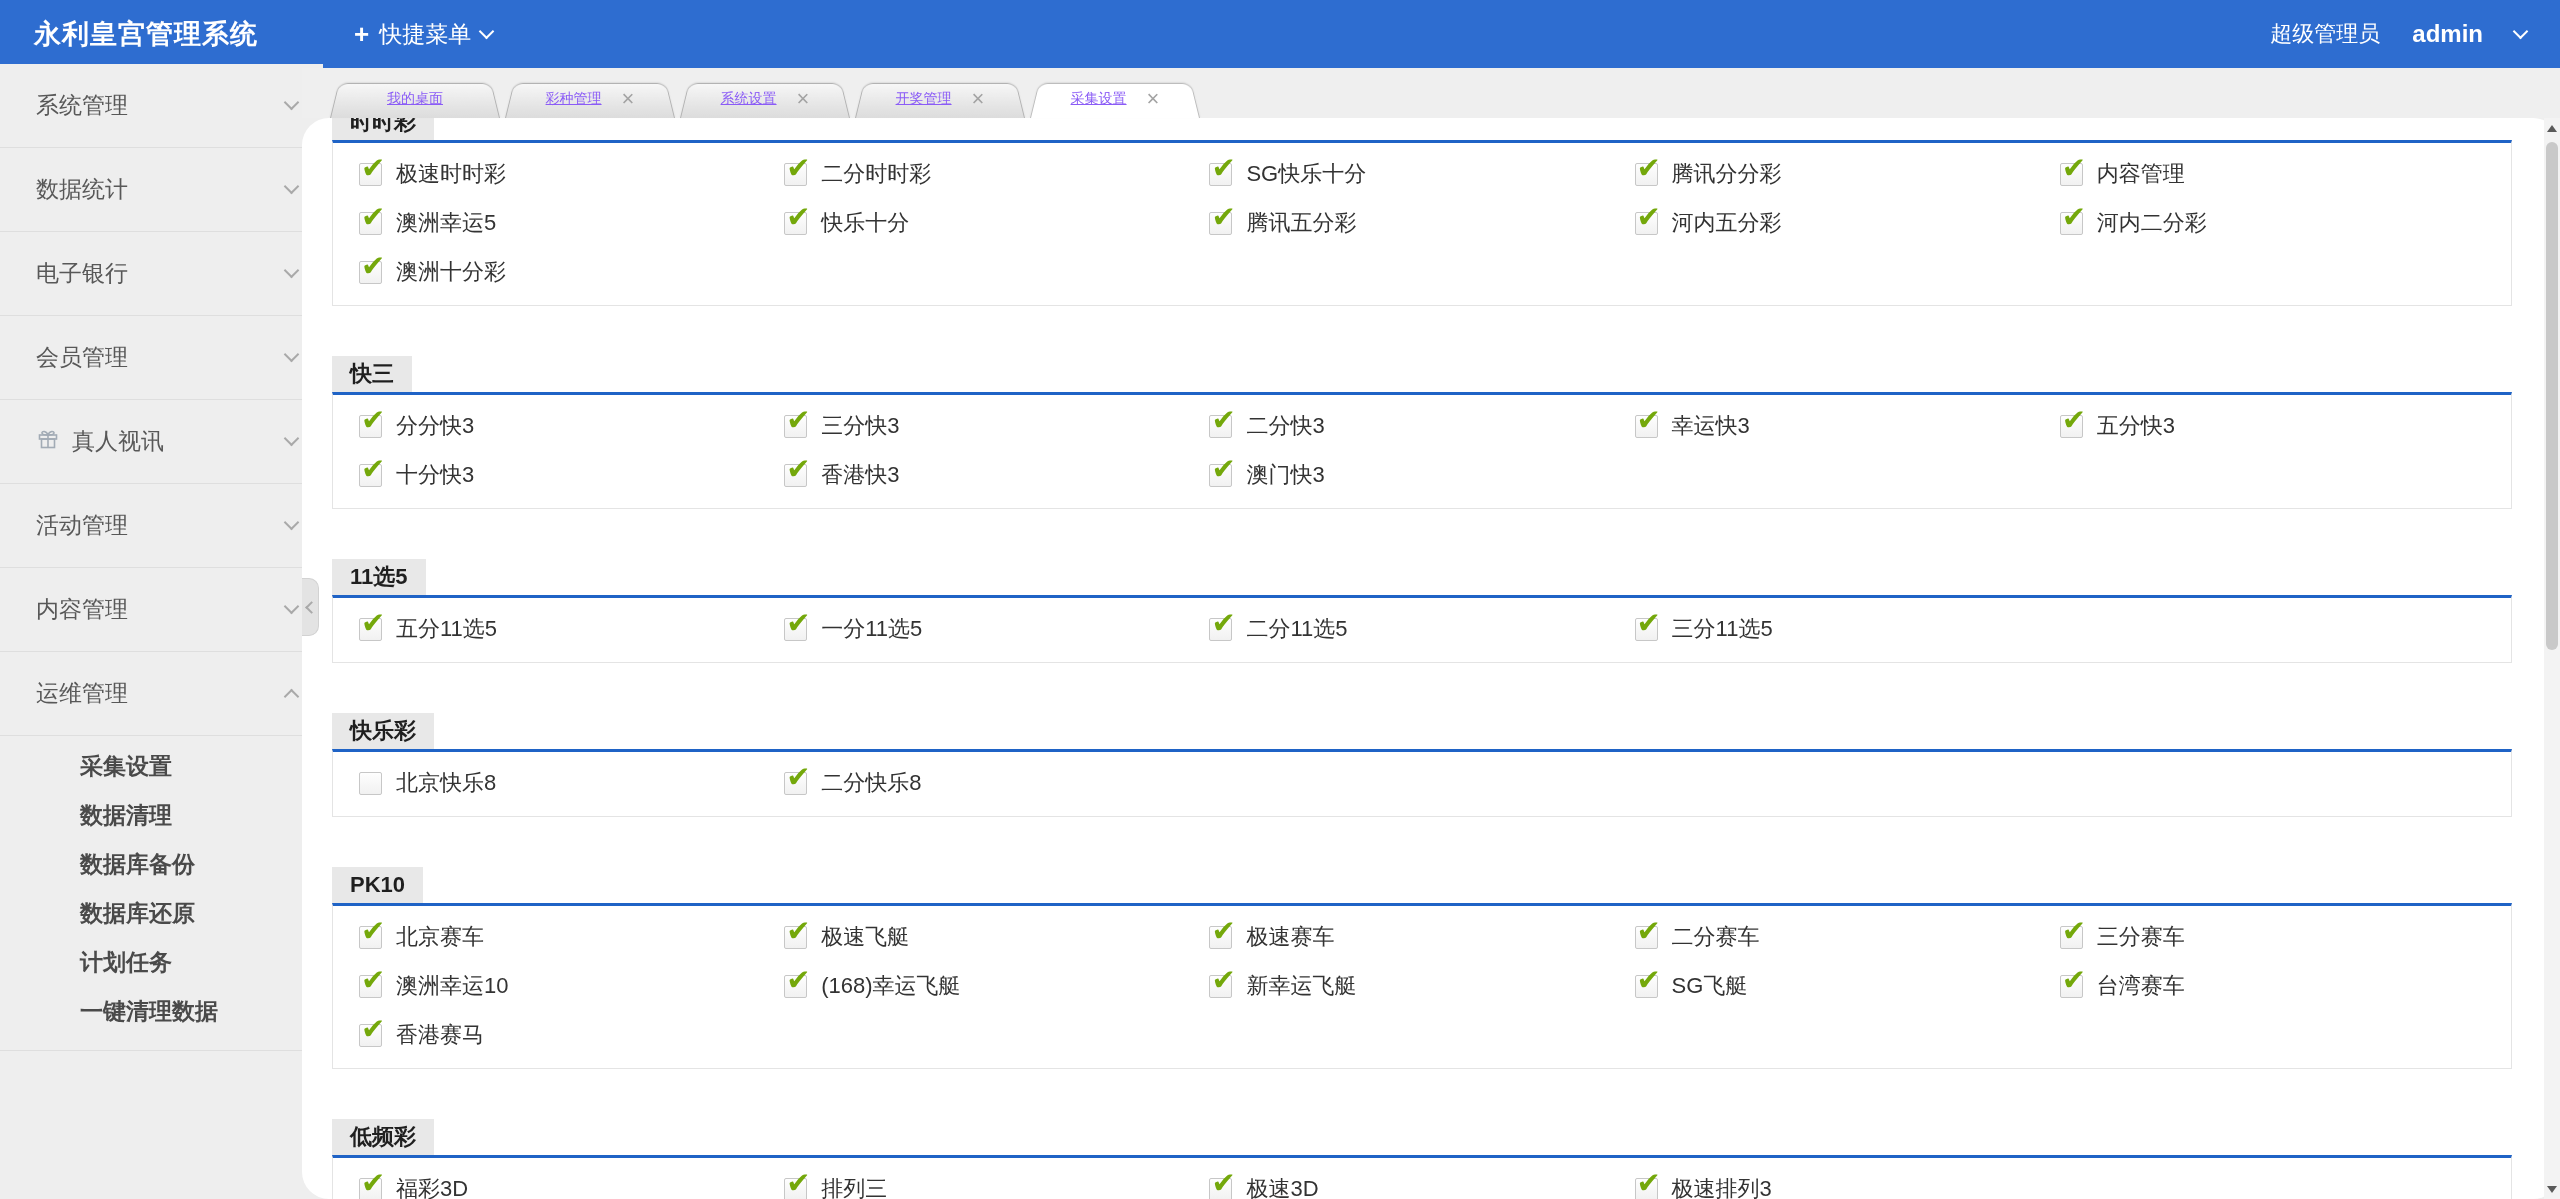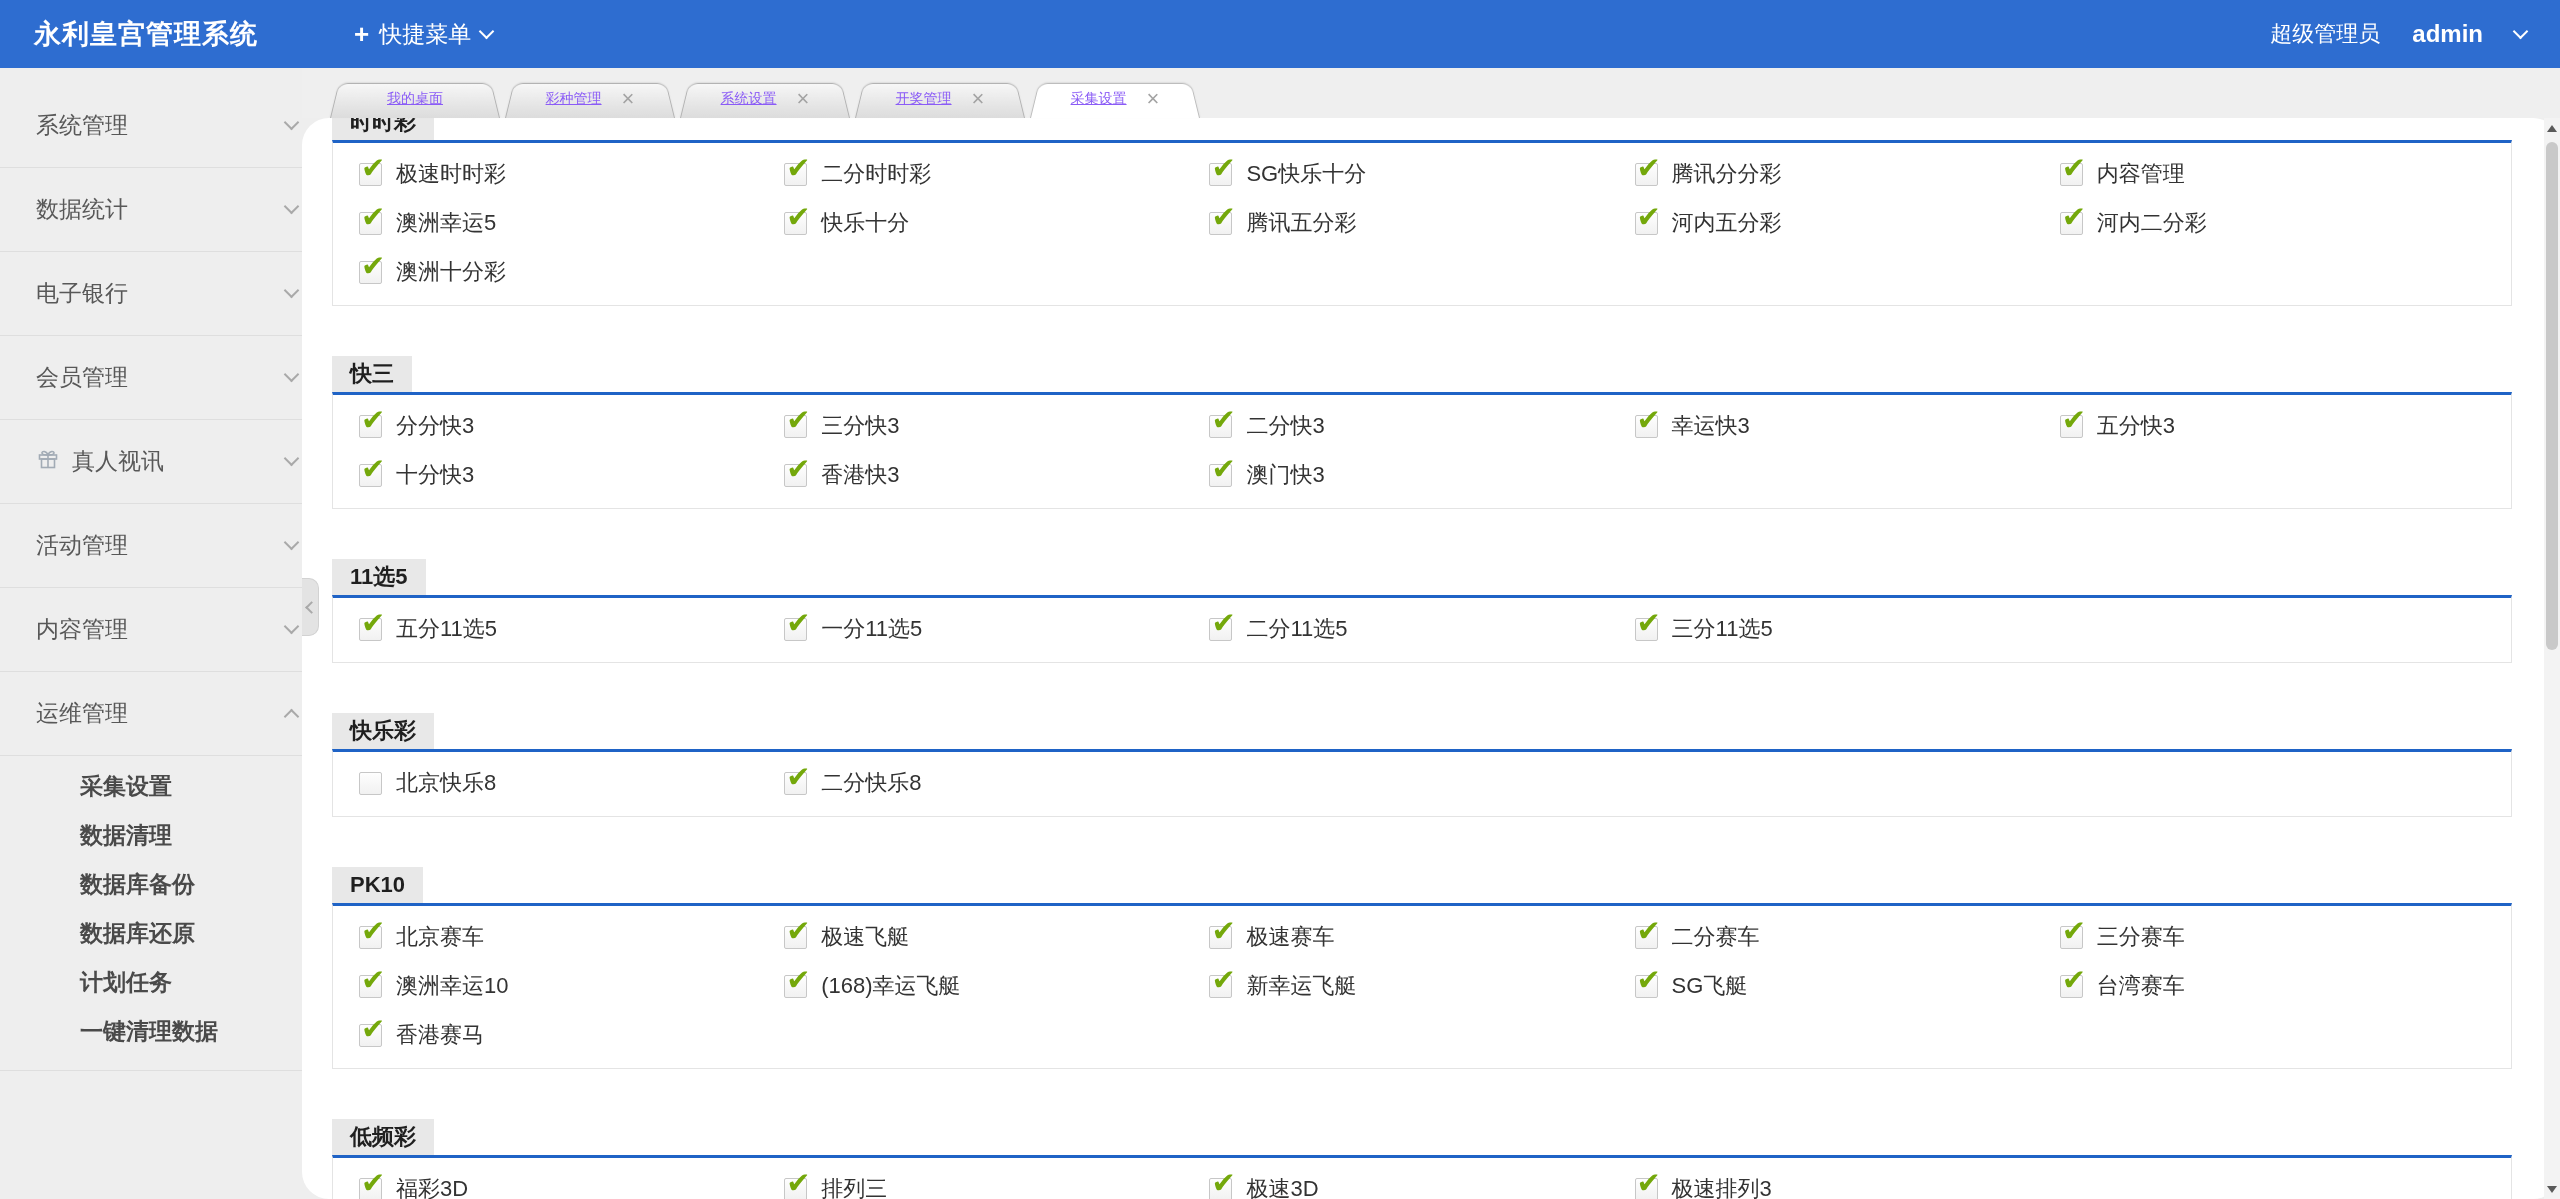--- a/index.html
+++ b/index.html
@@ -20,21 +20,21 @@
   .quick-menu .qm-label{font-size:23px;}
   .chev{display:inline-block;width:11px;height:11px;border-right:2px solid #fff;border-bottom:2px solid #fff;}
   .chev.down{transform:rotate(45deg);margin-top:-6px;}
   .chev.up{transform:rotate(-135deg);margin-top:6px;}
   .chev.gray{border-color:#a9a9a9;}
   .header-right{margin-left:auto;display:flex;align-items:center;gap:32px;}
   .header-right .role{font-size:22px;}
   .header-right .uname{font-size:24px;font-weight:bold;}
 
   
-  .sidebar{position:absolute;top:84px;left:0;width:323px;bottom:0;background:#eee;}
+  .sidebar{position:absolute;top:64px;left:0;width:323px;bottom:0;background:#eee;}
   .sb-item{height:84px;display:flex;align-items:center;padding:0 26px 0 36px;
     border-bottom:1px solid #dedede;color:#585858;font-size:23px;cursor:pointer;position:relative;}
   .sb-item .sb-label{flex:1;display:flex;align-items:center;gap:12px;}
   .sb-sub{padding:6px 0 14px 0;border-bottom:1px solid #dedede;}
   .sb-sub-item{height:49px;display:flex;align-items:center;padding-left:80px;
     font-size:23px;font-weight:bold;color:#4a4a4a;cursor:pointer;}
   .sb-handle{position:absolute;top:578px;left:302px;width:17px;height:58px;background:#e3e3e3;
     border:1px solid #d2d2d2;border-left:none;border-radius:0 10px 10px 0;
     display:flex;align-items:center;justify-content:center;cursor:pointer;z-index:5;}
   .chev.left{transform:rotate(135deg);width:9px;height:9px;margin-left:3px;}

